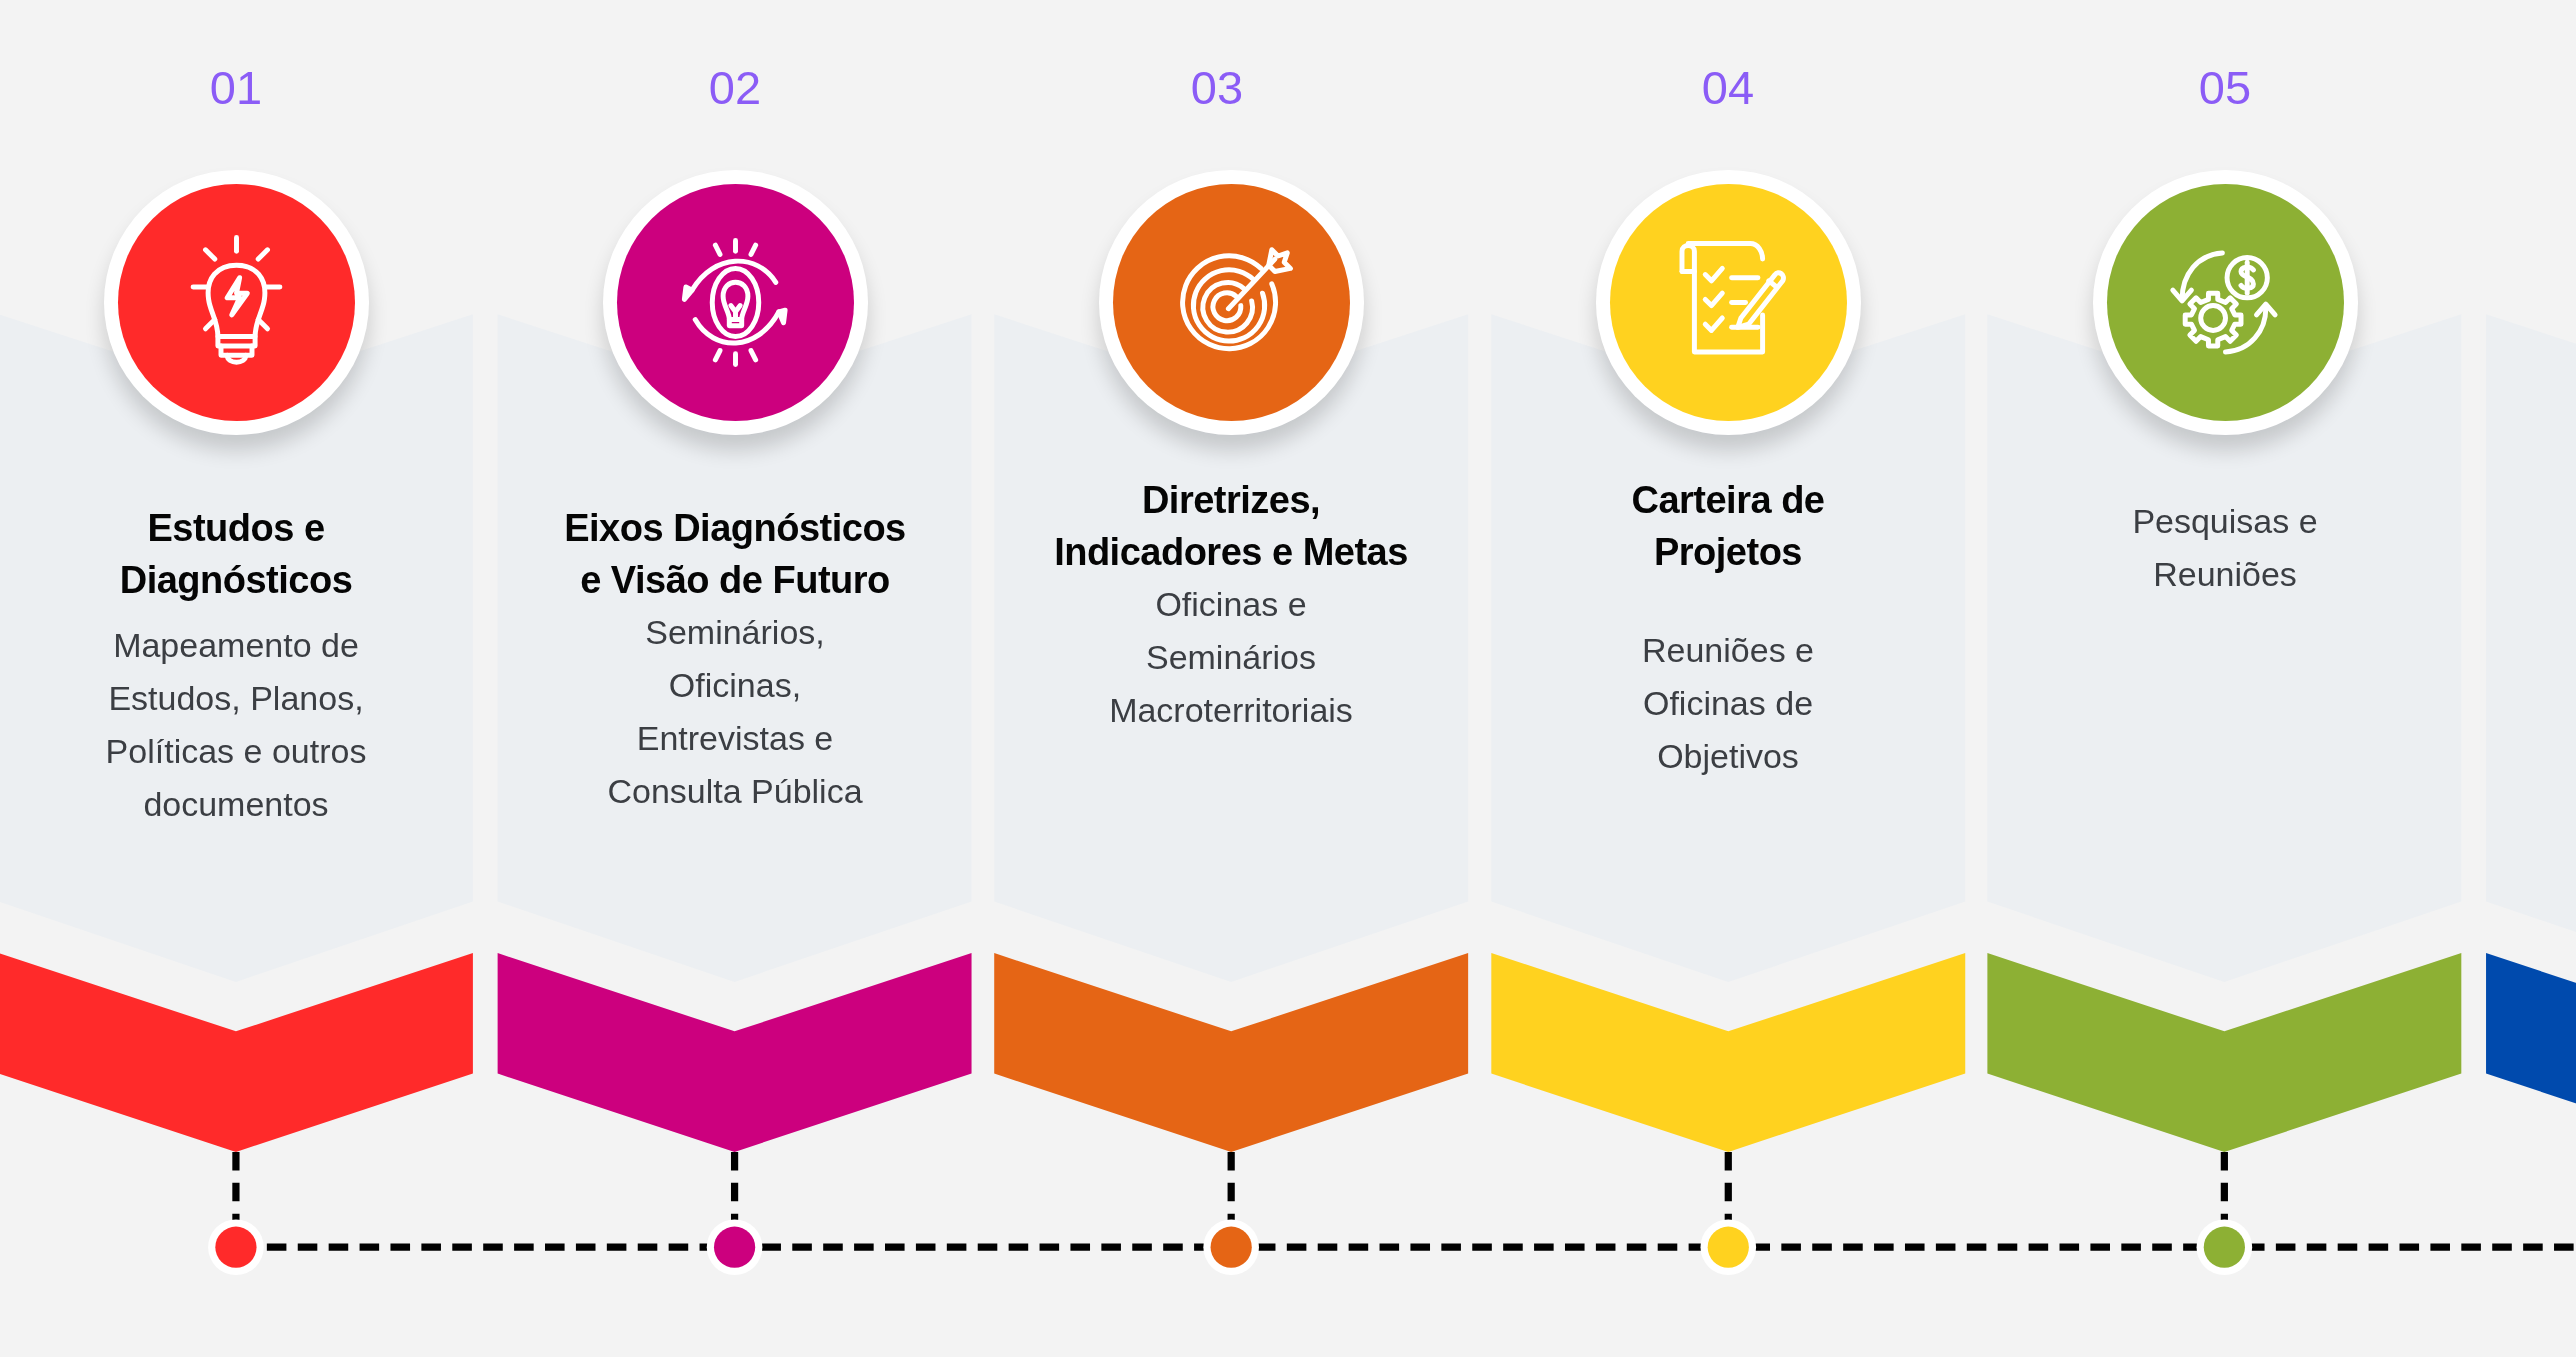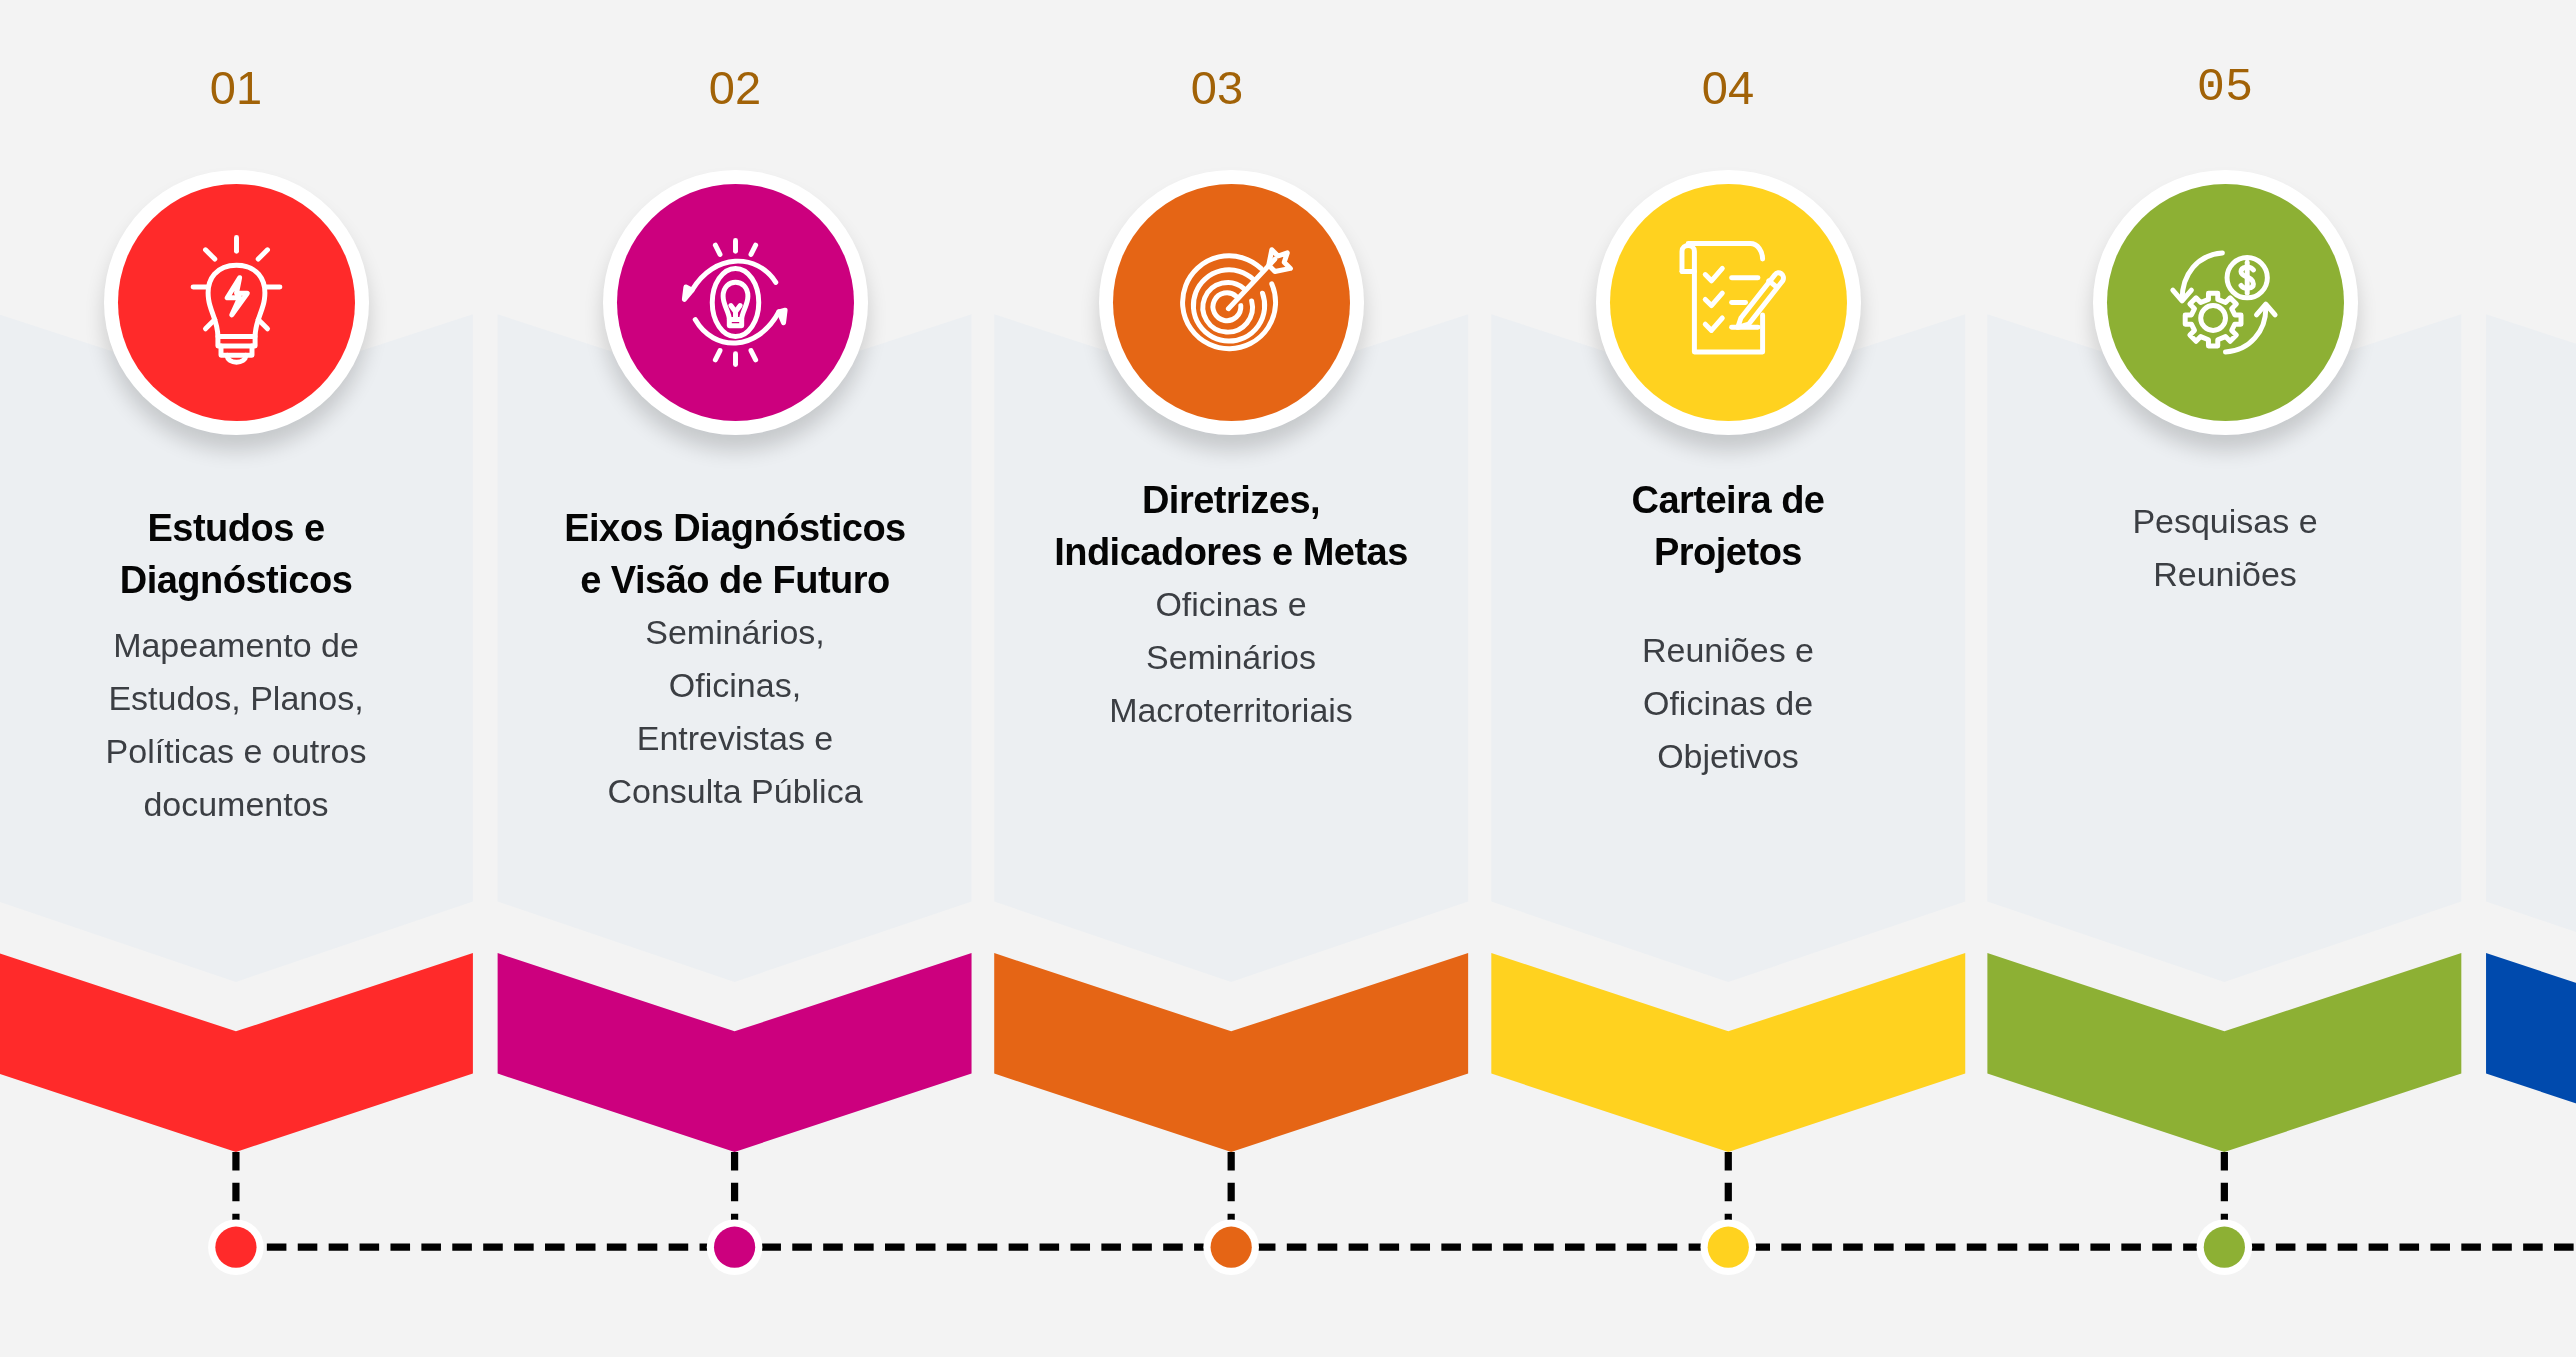--- a/index.html
+++ b/index.html
@@ -5,21 +5,21 @@
   html, body { margin:0; padding:0; }
   body {
     width:2961px; height:1357px; overflow:hidden; position:relative;
     background:#f3f3f3;
     font-family:"Liberation Sans", "DejaVu Sans", sans-serif;
   }
   .stage { position:absolute; left:0; top:0; width:2961px; height:1357px; }
   svg.shapes { position:absolute; left:0; top:0; }
   .step-number {
     position:absolute; top:64px; width:206px; margin-left:-103px;
-    text-align:center; font-size:47px; color:#a16207; line-height:1;
+    text-align:center; font-size:47px; color:#8b5cf6; line-height:1;
   }
   .icon-badge {
     position:absolute; top:170px; width:265px; height:265px; margin-left:-132px;
     border-radius:50%; background:#ffffff;
     box-shadow: 0 15.5px 20.6px rgba(0,0,0,0.16);
   }
   .icon-badge .inner {
     position:absolute; left:14px; top:14px; width:237px; height:237px; border-radius:50%;
     display:flex; align-items:center; justify-content:center;
   }
@@ -205,21 +205,21 @@
       </div>
       <div class="step-desc" style="margin-top:46px;">
         <div>Reuniões e</div>
         <div>Oficinas de</div>
         <div>Objetivos</div>
       </div>
     </div>
   </div>
 
   <div>
-    <div class="step-number" style="left:2225px;font-family:Liberation Mono, monospace;">05</div>
+    <div class="step-number" style="left:2225px;">05</div>
     <div class="icon-badge" style="left:2225px;">
       <div class="inner" style="background:#8db034;">
         <svg viewBox="0 0 100 100" fill="none" stroke="#fff" stroke-width="3.2" stroke-linecap="round" stroke-linejoin="round">
           <path d="M48 18 C32 19 22 32 22 48"></path>
           <path d="M16 42 L22 49 L28 42"></path>
           <path d="M50 82 C66 81 76 68 76 54"></path>
           <path d="M70 58 L76 51 L82 58"></path>
           <circle cx="64" cy="34" r="13"></circle>
           <path d="M68 29 C66 26 60 27 60 30 C60 34 68 33 68 38 C68 41 62 42 60 39"></path>
           <line x1="64" y1="24" x2="64" y2="44"></line>

